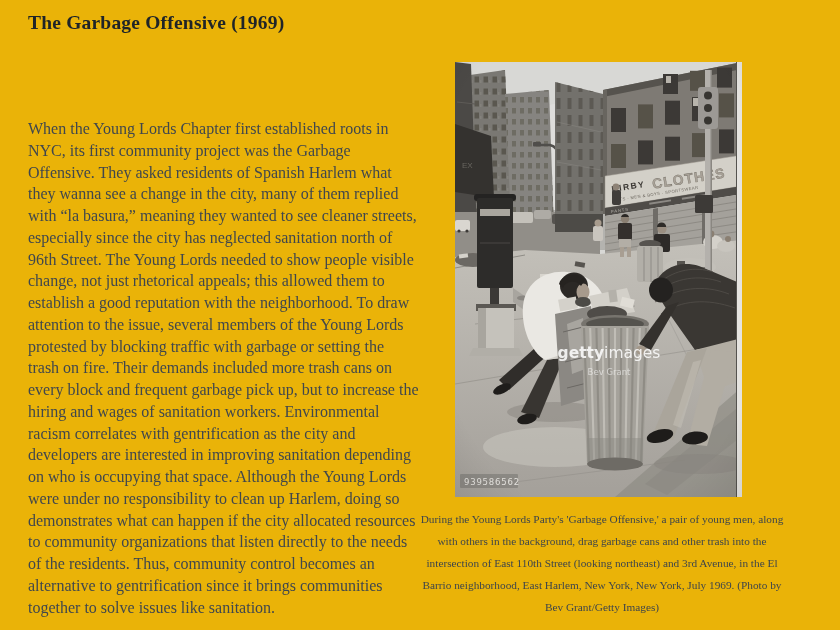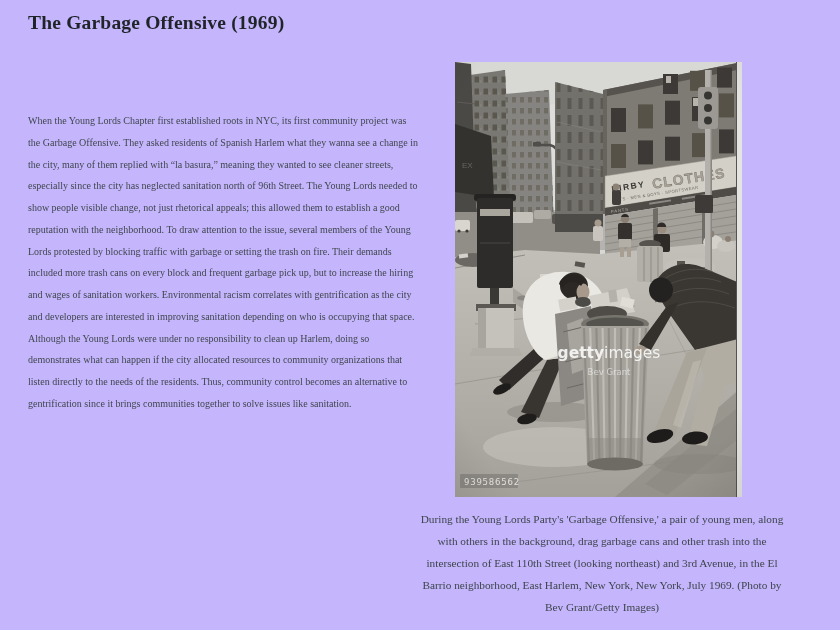--- a/index.html
+++ b/index.html
@@ -1,21 +1,21 @@
 <!DOCTYPE html>
 <html><head>
 <meta charset="utf-8">
 <style>
   html,body{margin:0;padding:0;background:#f7f7f5;}
-  .page{position:relative;width:840px;height:630px;background:#c4b5fd;overflow:hidden;
+  .page{position:relative;width:840px;height:630px;background:#eab308;overflow:hidden;
         font-family:"Liberation Serif","DejaVu Serif",serif;}
   .title{position:absolute;left:28px;top:12px;margin:0;font-size:19.5px;font-weight:700;
          color:#1f2428;letter-spacing:.2px;}
-  .body-text{position:absolute;left:28px;top:110px;width:391px;margin:0;
-             font-size:10px;line-height:21.75px;color:#40474d;}
+  .body-text{position:absolute;left:28px;top:118px;width:391px;margin:0;
+             font-size:16px;line-height:21.75px;color:#40474d;}
   .figure{position:absolute;left:0;top:0;margin:0;}
   .photo{position:absolute;left:455px;top:62px;width:287px;height:435px;display:block;}
   .caption{position:absolute;left:414px;top:504px;width:368px;margin:4px;text-align:center;
            font-size:11.3px;line-height:22px;color:#3e454b;}
   svg text{user-select:none;}
 </style>
 </head>
 <body>
 
 <div class="page">

